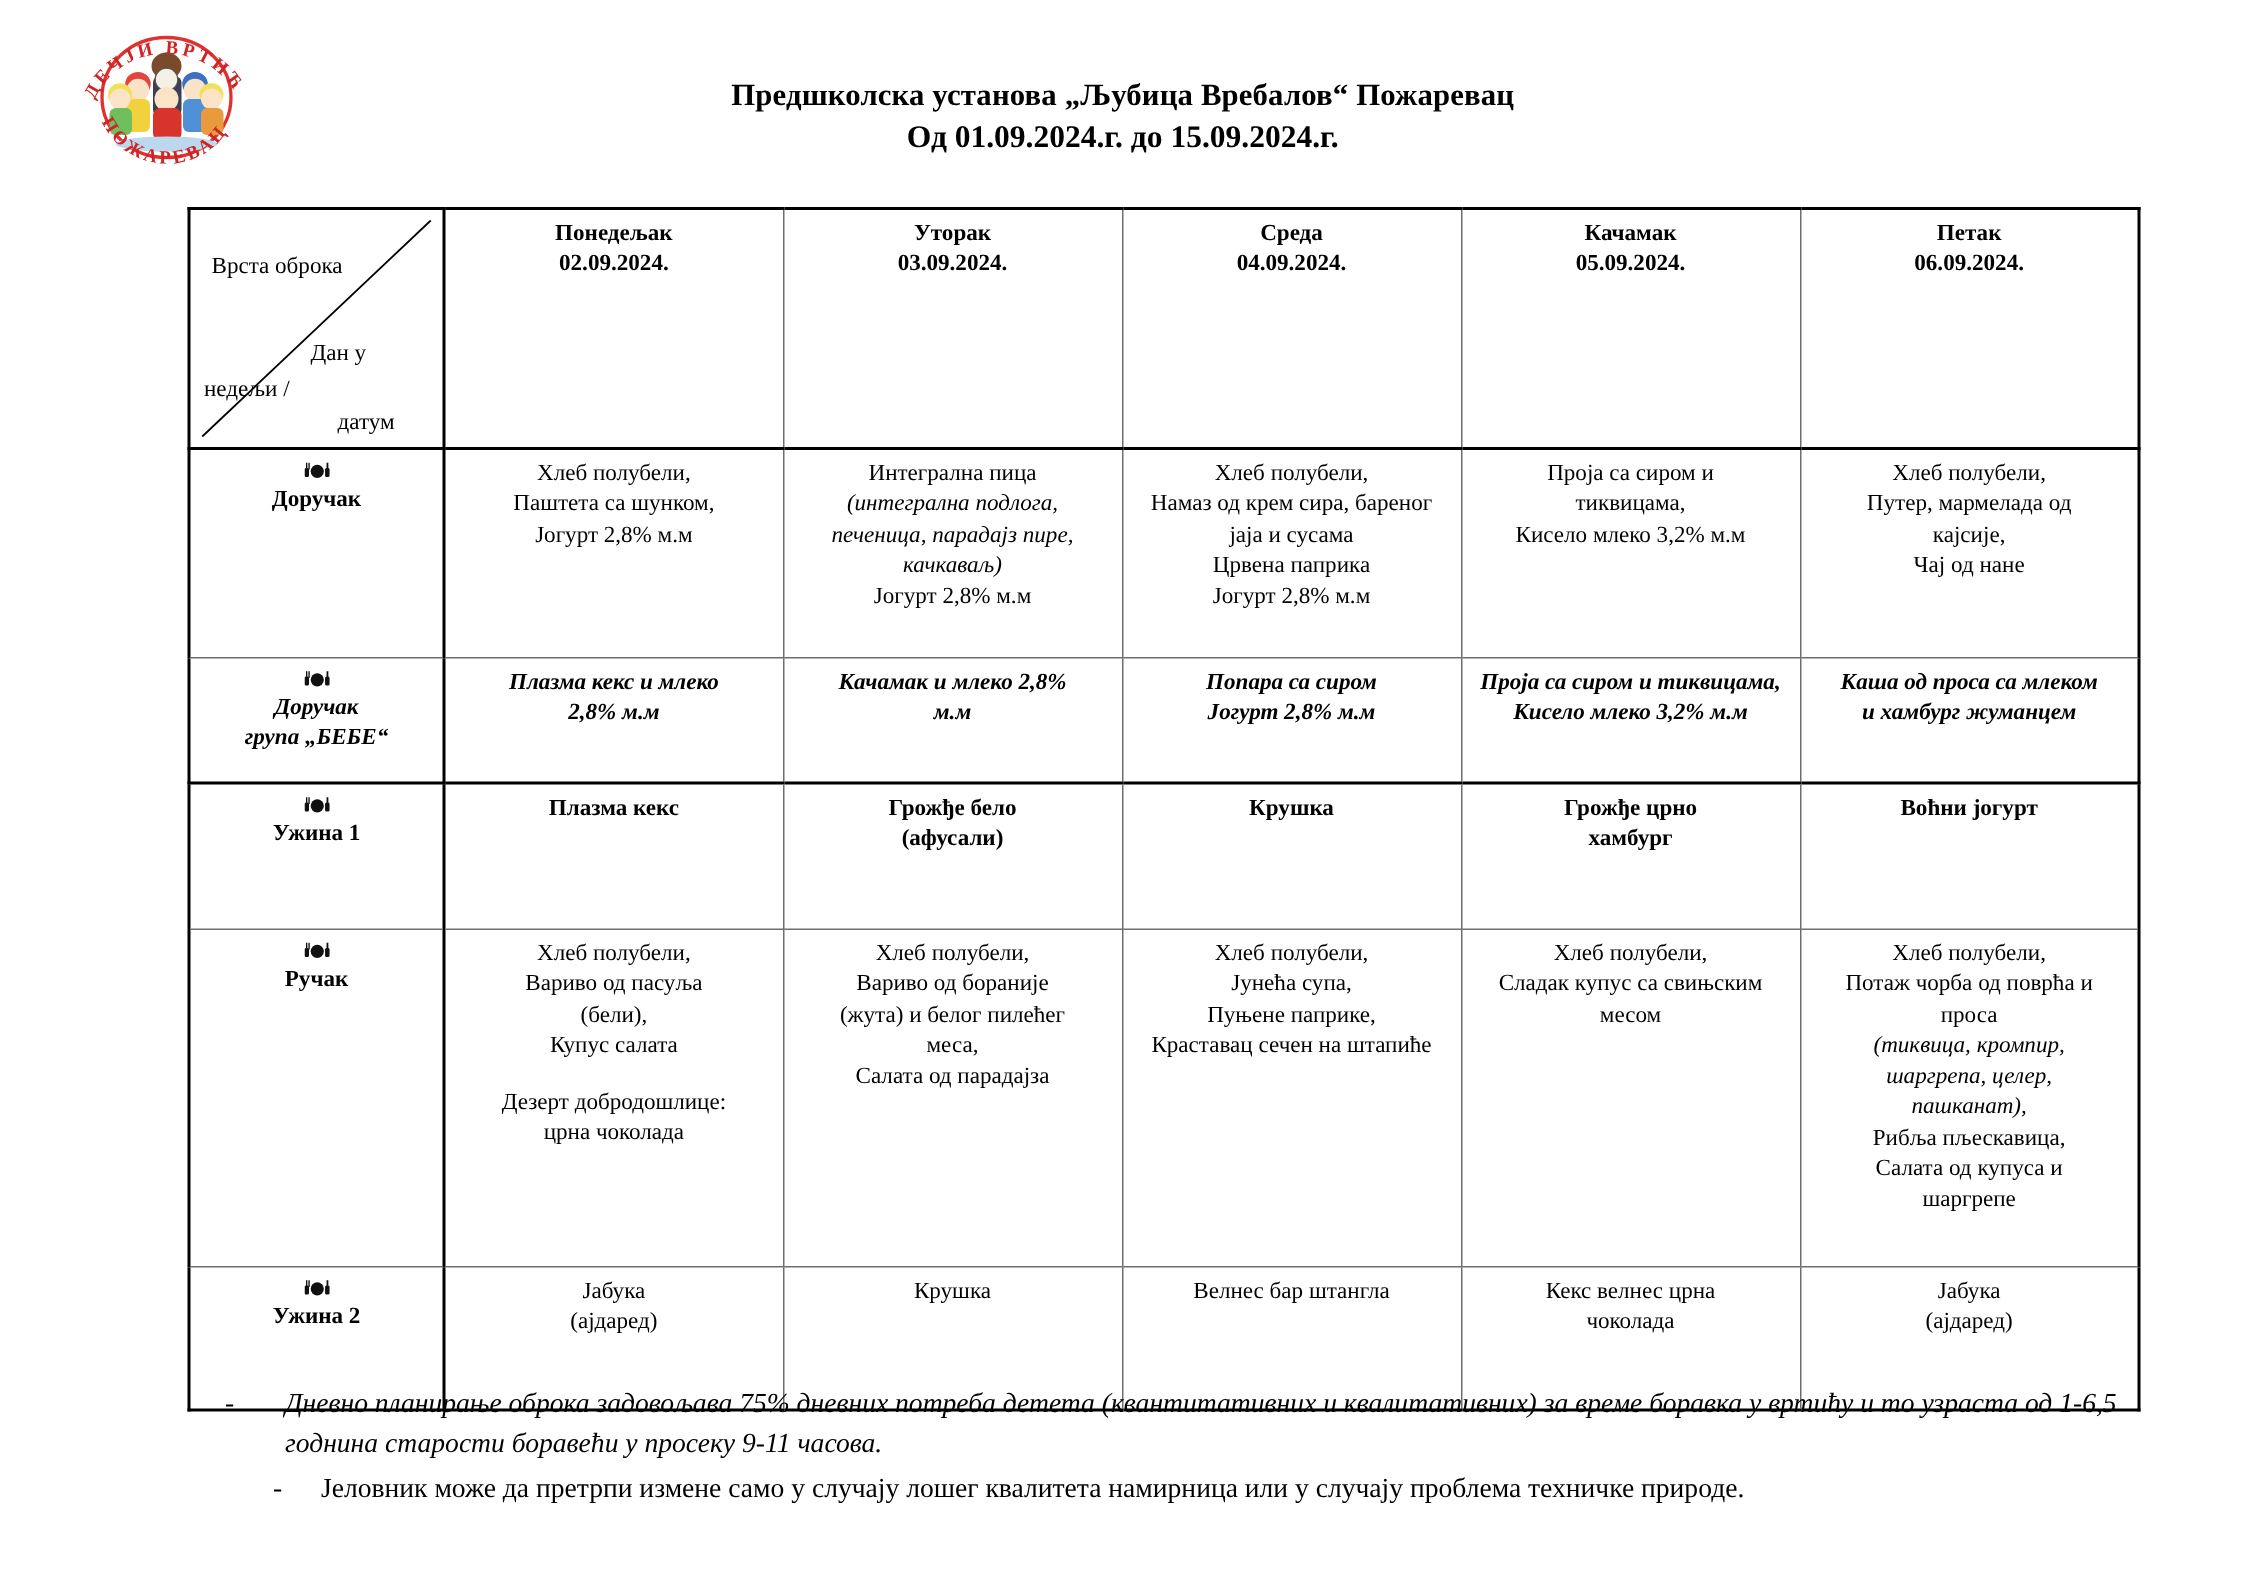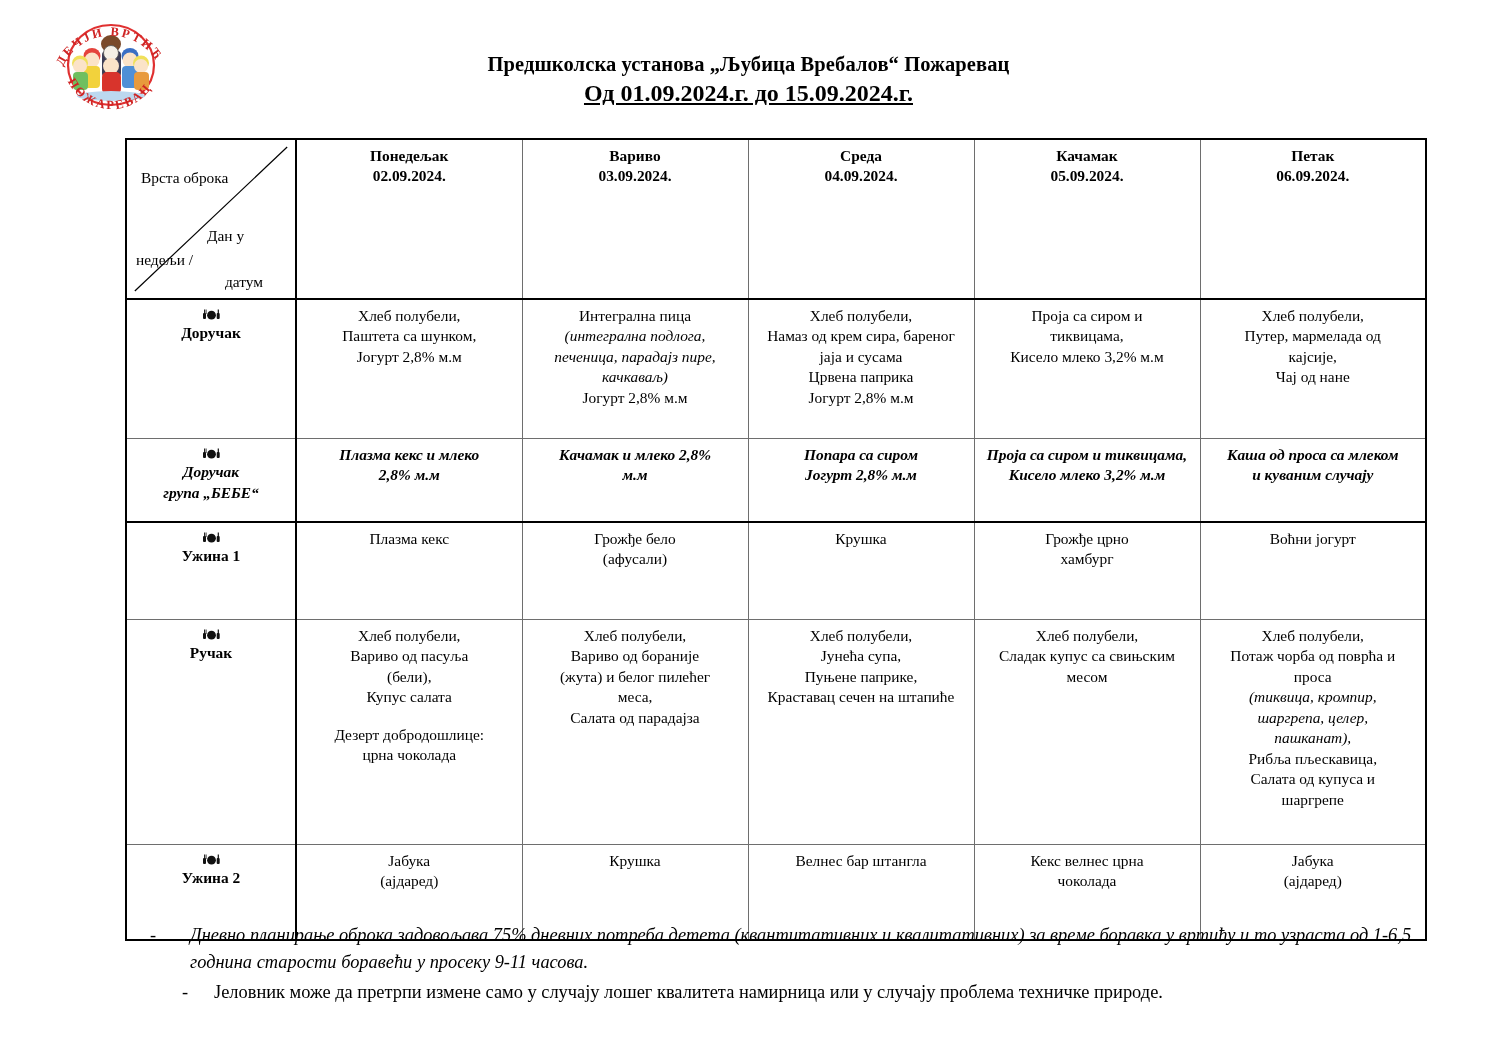--- a/index.html
+++ b/index.html
@@ -38,23 +38,22 @@
   #header .line1 {
     font-size: 20.5px;
     font-weight: bold;
     letter-spacing: 0.1px;
   }
   #header .line2 {
     font-size: 19.5px;
     font-weight: normal;
   }
   #header .line3 {
-    font-size: 24px;
+    font-size: 21px;
     font-weight: bold;
-    text-decoration: underline;
   }
 
   
   #menu-table {
     position: absolute;
     left: 125px;
     top: 138px;
     width: 1300px;
     border-collapse: collapse;
     table-layout: fixed;
@@ -151,21 +150,21 @@
   tr.row-uzina2 td  { height: 82px; }
 
   tr.row-dorucak td.cell { padding-top: 18px; }
   tr.row-bebe td.cell {
     font-weight: bold;
     font-style: italic;
     font-size: 15.4px;
     padding-top: 11px;
   }
   tr.row-bebe td.cell.small { font-size: 12.6px; line-height: 1.3; padding-top: 13px; }
-  tr.row-uzina1 td.cell { padding-top: 26px; }
+  tr.row-uzina1 td.cell { padding-top: 26px; font-weight: bold; }
   tr.row-rucak td.cell  { padding-top: 31px; }
   tr.row-uzina2 td.cell { padding-top: 24px; }
 
   .it { font-style: italic; }
   .sp { display: block; height: 17px; }
 
   
   #notes {
     position: absolute;
     left: 140px;
@@ -271,21 +270,21 @@
             <span class="corner-mid">Дан у</span>
             <span class="corner-lower">недељи /</span>
             <span class="corner-bottom">датум</span>
           </div>
         </td>
         <td class="day-head">
           <span class="dh-name">Понедељак</span>
           <span class="dh-date">02.09.2024.</span>
         </td>
         <td class="day-head">
-          <span class="dh-name">Вариво</span>
+          <span class="dh-name">Уторак</span>
           <span class="dh-date">03.09.2024.</span>
         </td>
         <td class="day-head">
           <span class="dh-name">Среда</span>
           <span class="dh-date">04.09.2024.</span>
         </td>
         <td class="day-head">
           <span class="dh-name">Качамак</span>
           <span class="dh-date">05.09.2024.</span>
         </td>
@@ -354,21 +353,21 @@
         <td class="cell">
           <div>Попара са сиром</div>
           <div>Јогурт 2,8% м.м</div>
         </td>
         <td class="cell small">
           <div>Проја са сиром и тиквицама,</div>
           <div>Кисело млеко 3,2% м.м</div>
         </td>
         <td class="cell">
           <div>Каша од проса са млеком</div>
-          <div>и куваним случају</div>
+          <div>и хамбург жуманцем</div>
         </td>
       </tr>
       <tr class="row-uzina1">
         <td class="label-cell"><span class="meal-icon"><svg width="17" height="13" viewBox="0 0 17 13" xmlns="http://www.w3.org/2000/svg">
               <rect x="0" y="4" width="3" height="6" rx="1" fill="#111"></rect>
               <rect x="1" y="0.5" width="0.9" height="4.5" fill="#111"></rect>
               <rect x="2.6" y="0.5" width="0.9" height="4.5" fill="#111"></rect>
               <circle cx="8.5" cy="6.2" r="4.4" fill="#111"></circle>
               <rect x="13.7" y="4" width="3" height="6" rx="1" fill="#111"></rect>
               <rect x="14.7" y="0.5" width="1.2" height="4.5" fill="#111"></rect>

